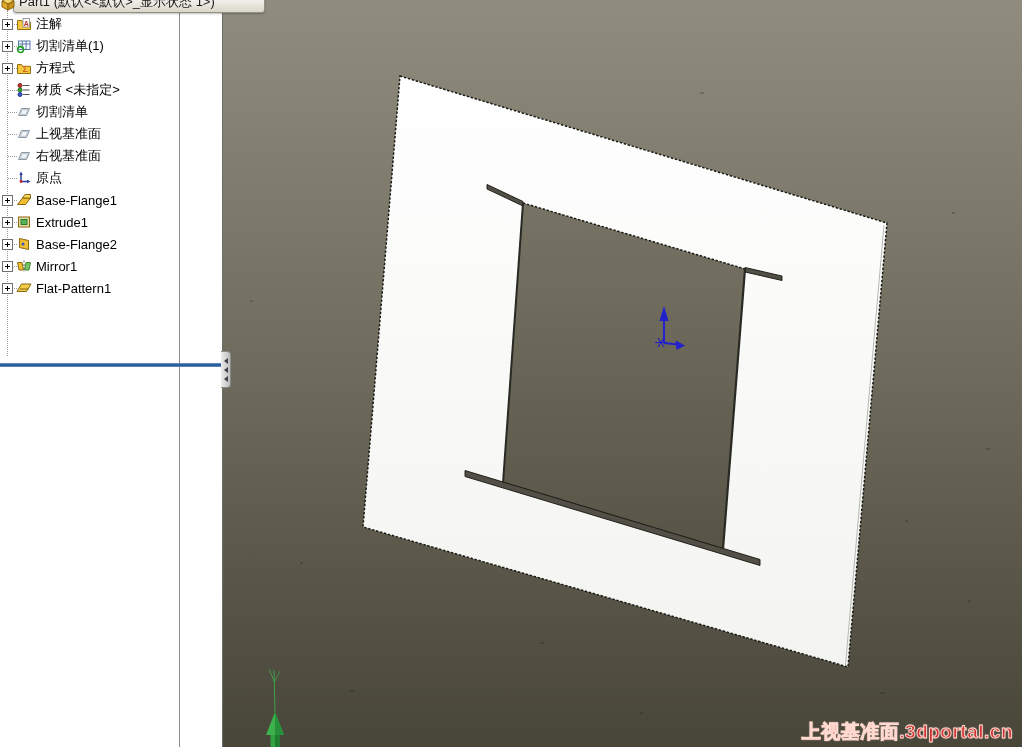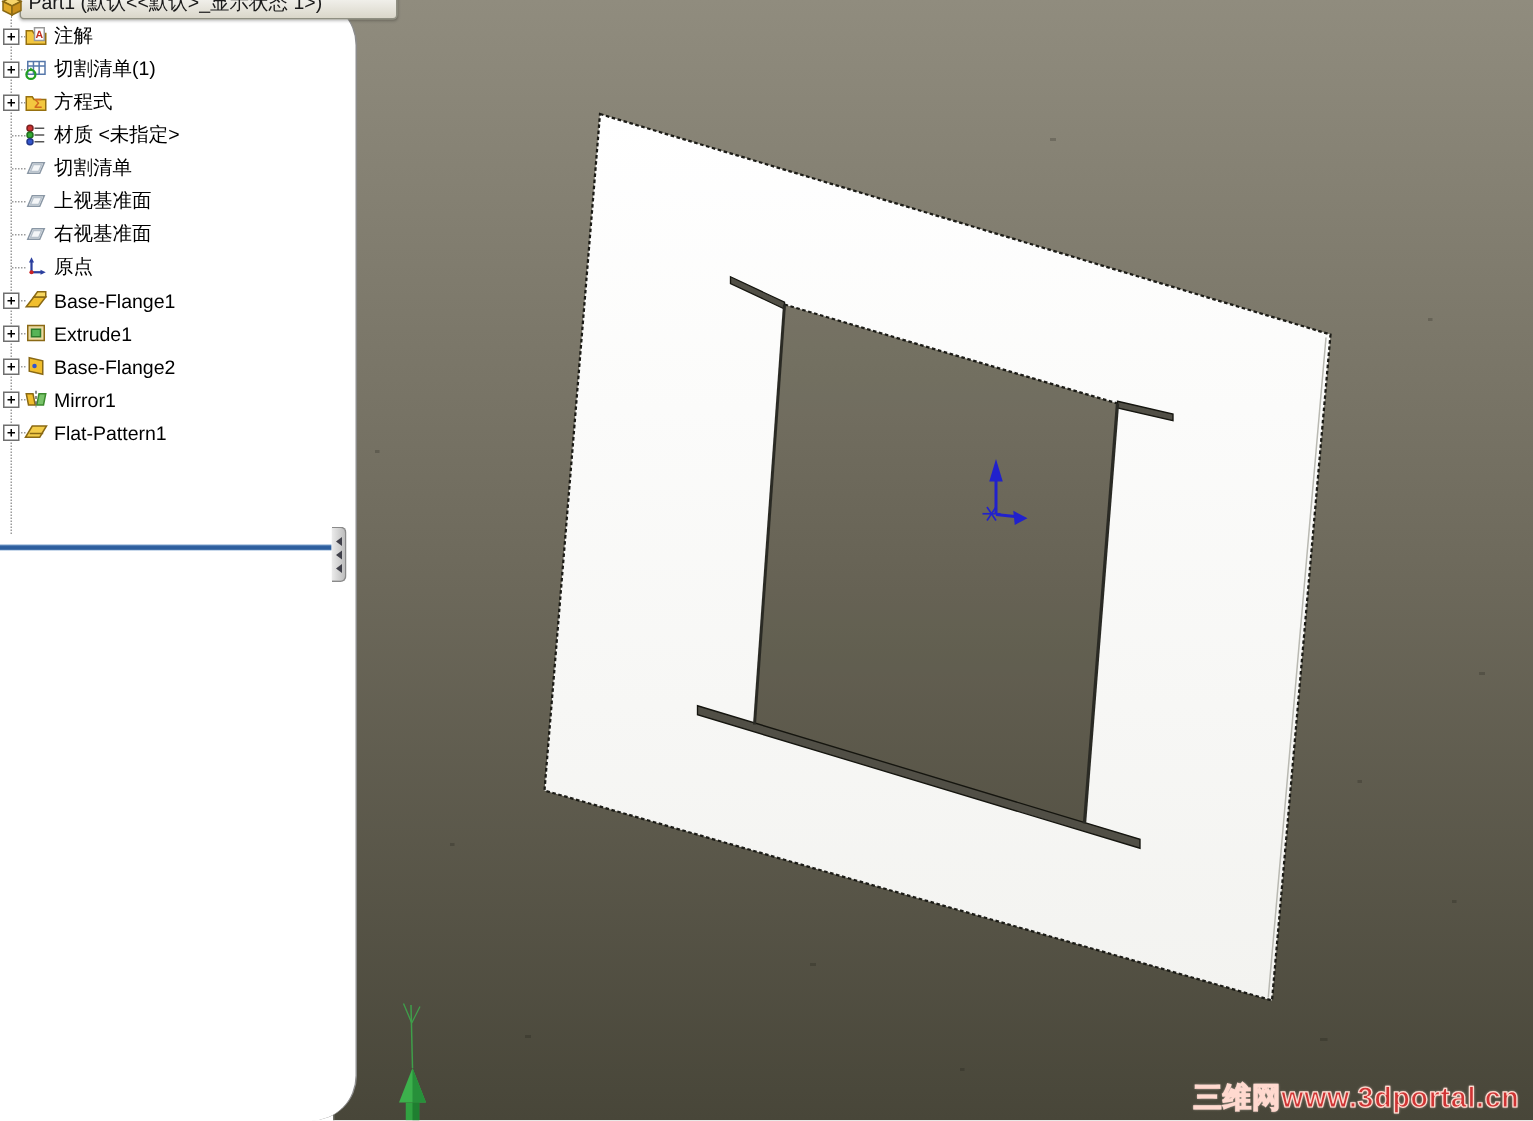--- a/index.html
+++ b/index.html
@@ -3,22 +3,22 @@
 <meta charset="utf-8">
 <style>
   html,body{margin:0;padding:0;}
   body{
     width:1022px;height:747px;position:relative;overflow:hidden;
     background:#ffffff;font-family:"Liberation Sans","DejaVu Sans",sans-serif;
   }
 
   
   #panel{
-    position:absolute;left:0;top:0;width:238px;height:747px;
-    background:#ffffff;border-right:1px solid #8c8c8c;box-sizing:border-box;z-index:2;border-radius:30px;
+    position:absolute;left:0;top:0;width:180px;height:747px;
+    background:#ffffff;border-right:1px solid #8c8c8c;box-sizing:border-box;z-index:2;
   }
   #root-part-icon{position:absolute;left:0;top:-6px;width:16px;height:18px;z-index:6;}
   #root-node{
     position:absolute;left:13px;top:-9px;height:22px;width:252px;
     background:linear-gradient(#ffffff,#dad7ca);
     border:1px solid #8f8f82;border-radius:3px;box-sizing:border-box;
     font-size:13px;line-height:20px;padding-left:5px;color:#1a1a1a;
     white-space:nowrap;z-index:5;box-shadow:0 1px 2px rgba(0,0,0,.25);
   }
   #tree{position:absolute;left:0;top:13px;width:221px;}
@@ -308,14 +308,14 @@
       <line x1="274.5" y1="682" x2="280" y2="671" stroke="#3f9e4a" stroke-width="0.8"></line>
       <polygon points="275,712 266,735 284,735" fill="#3cb14c"></polygon>
       <polygon points="275,712 275,735 284,735" fill="#27903a"></polygon>
       <rect x="270.5" y="735" width="9" height="12" fill="#31a241"></rect>
       <rect x="275" y="735" width="4.5" height="12" fill="#1f7f30"></rect>
     </g>
 
     <line x1="222.5" y1="0" x2="222.5" y2="747" stroke="#6e6e66" stroke-width="1"></line>
   </svg>
 
-  <div id="watermark">三维网www.3dportal.cn</div>
+  <div id="watermark">上视基准面.3dportal.cn</div>
 </div>
 
 </body></html>

